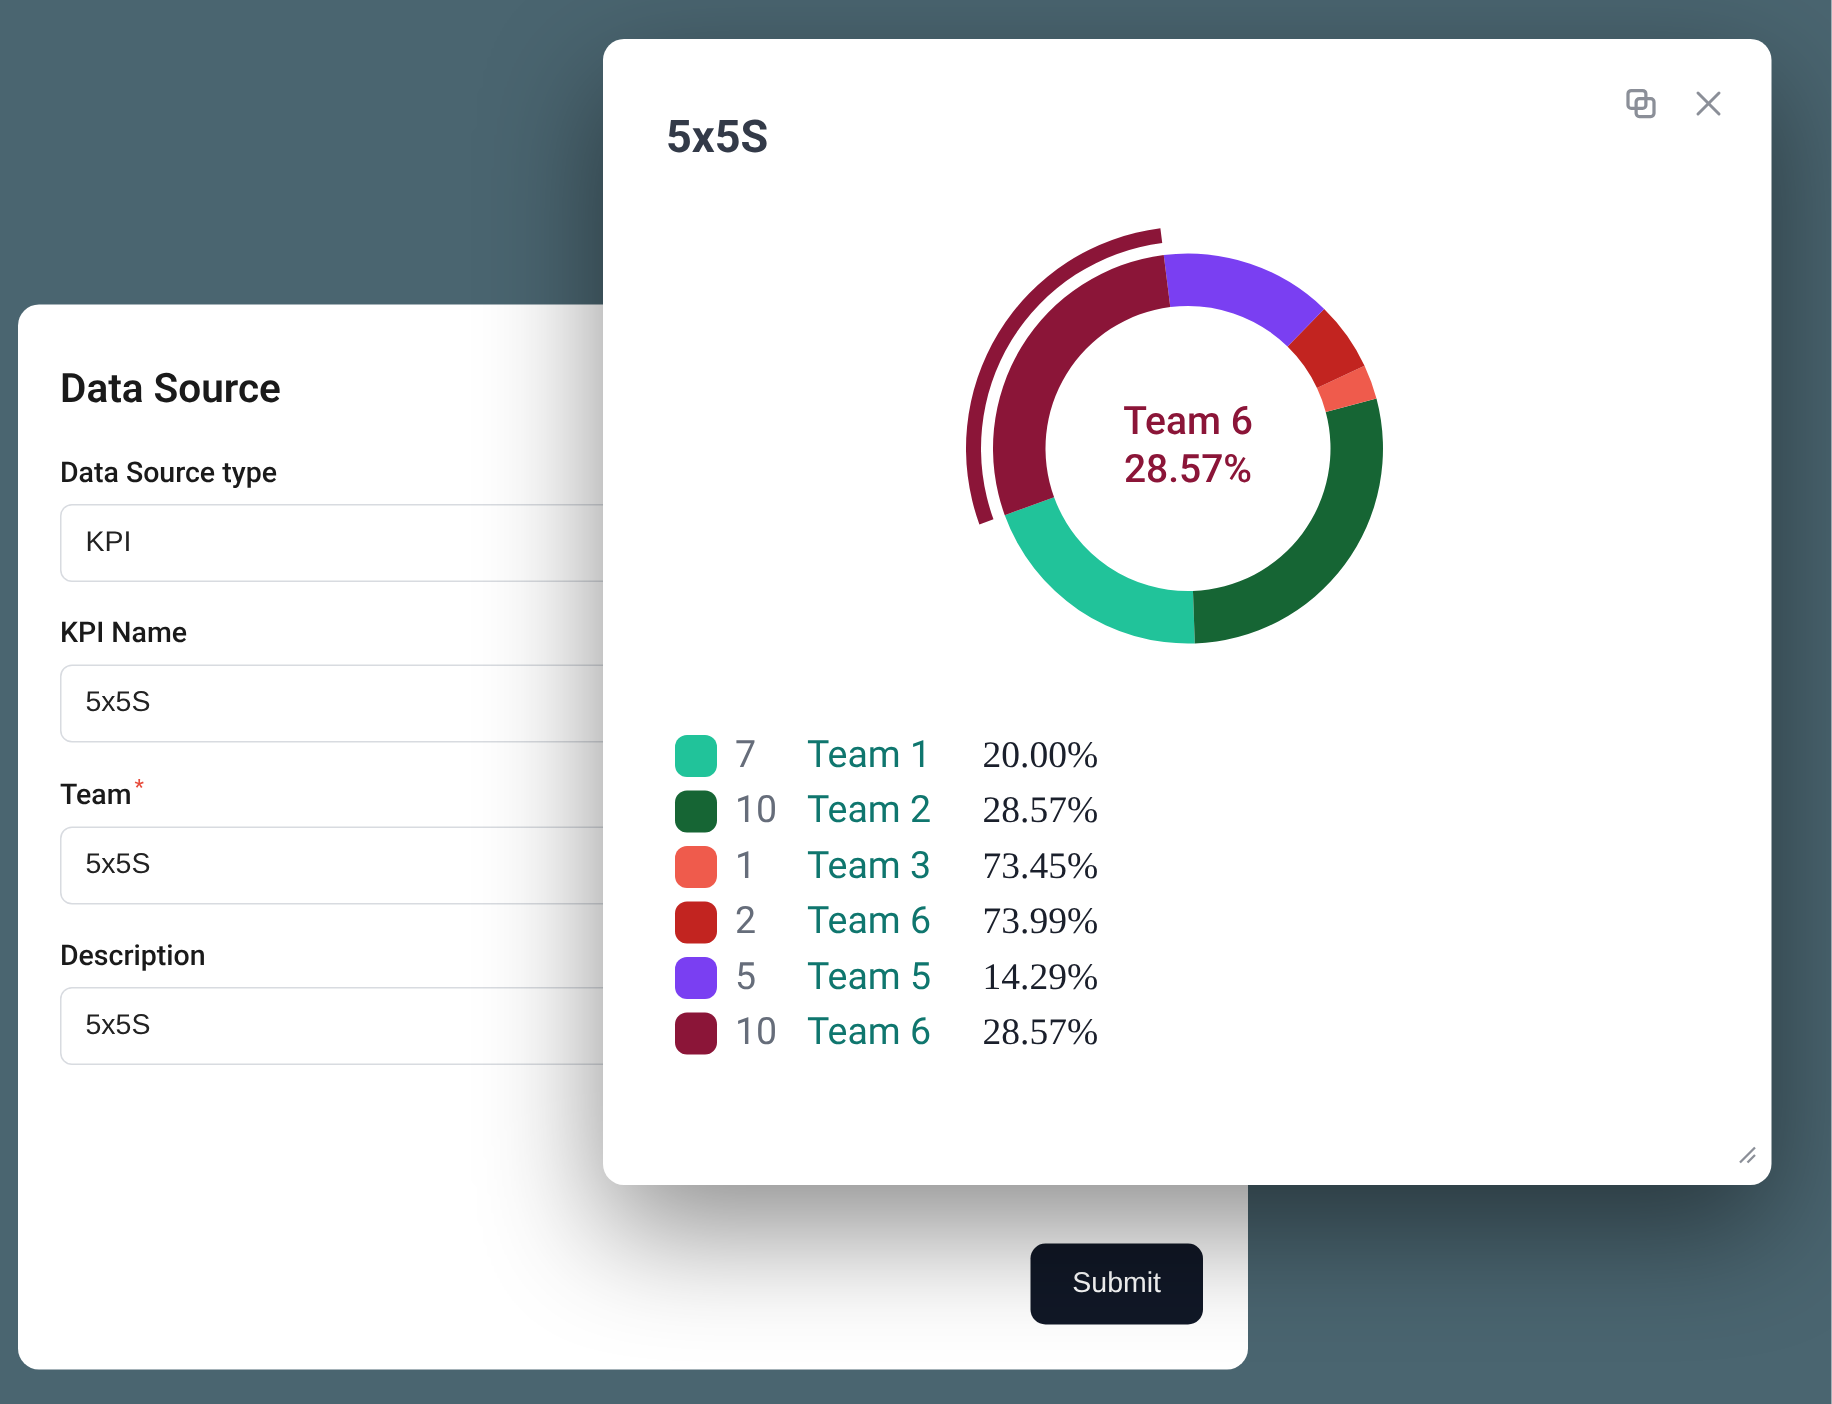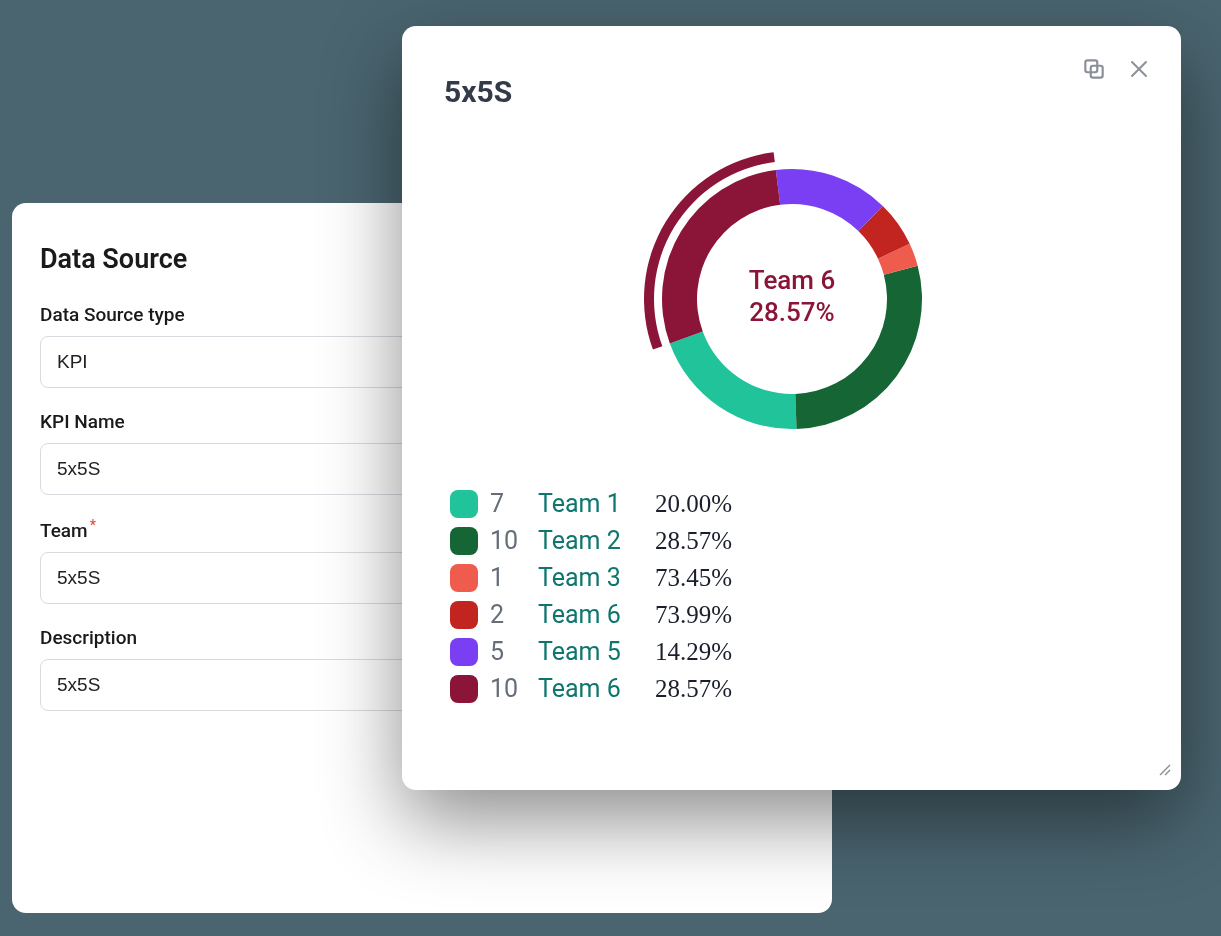--- a/index.html
+++ b/index.html
@@ -162,20 +162,21 @@
   <div class="form-group">
     <label class="form-label"><span>Team</span><span class="req">*</span></label>
     <input class="form-input" value="5x5S" style="">
   </div>
 
   <div class="form-group">
     <label class="form-label">Description</label>
     <input class="form-input" value="5x5S" style="">
   </div>
 
+  <button class="submit-btn">Submit</button>
 </div>
 
 <div class="chart-panel">
   <div class="chart-controls">
     <span class="ctrl-icon">
       <svg width="26" height="26" viewBox="0 0 24 24" fill="none" stroke="currentColor" stroke-width="2" stroke-linecap="round" stroke-linejoin="round">
         <rect x="9" y="9" width="11" height="11" rx="2"></rect>
         <rect x="4" y="4" width="11" height="11" rx="2"></rect>
       </svg>
     </span>

